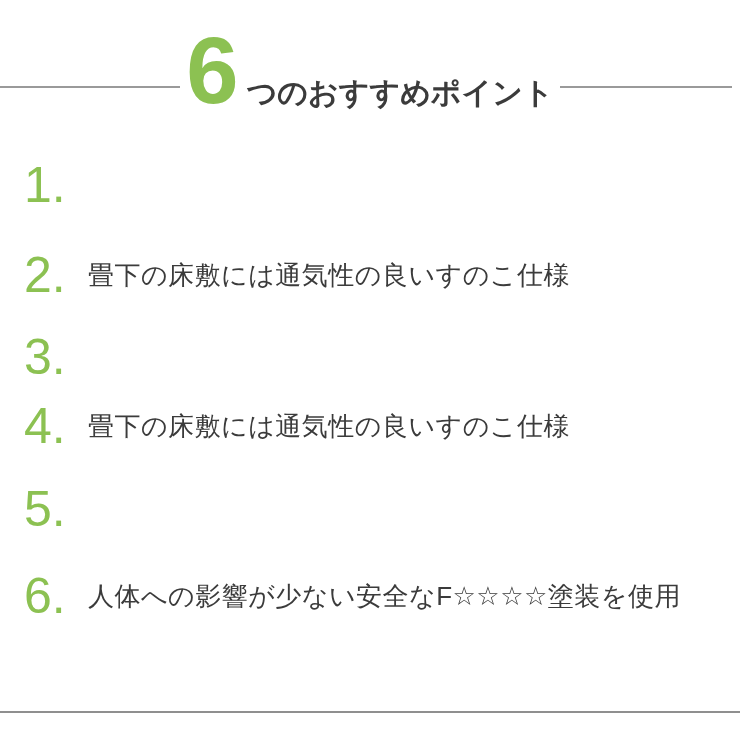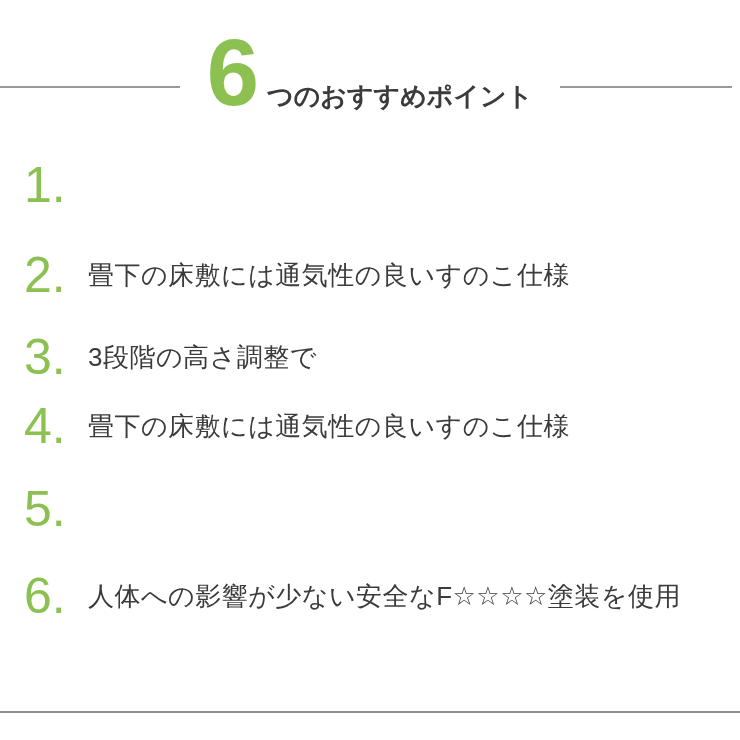--- a/index.html
+++ b/index.html
@@ -38,21 +38,21 @@
     font-weight:normal;
   }
   .big-num{
     font-size:94px;
     line-height:74px;
     font-weight:700;
     color:var(--accent);
     letter-spacing:-2px;
   }
   .title-text{
-    font-size:26px;
+    font-size:30px;
     font-weight:600;
     color:var(--text);
     letter-spacing:0px;
   }
   .hline{
     position:absolute;
     top:86px;
     height:2px;
     background:var(--line);
   }
@@ -127,21 +127,20 @@
     <li class="point">
       <span class="num">2.</span>
       <div class="text">
           <div>畳下の床敷には通気性の良いすのこ仕様</div>
         </div>
     </li>
 
     <li class="point">
       <span class="num">3.</span>
       <div class="text">
-          <div>3段階の高さ調整で</div>
         </div>
     </li>
 
     <li class="point">
       <span class="num">4.</span>
       <div class="text">
           <div>畳下の床敷には通気性の良いすのこ仕様</div>
         </div>
     </li>
 

